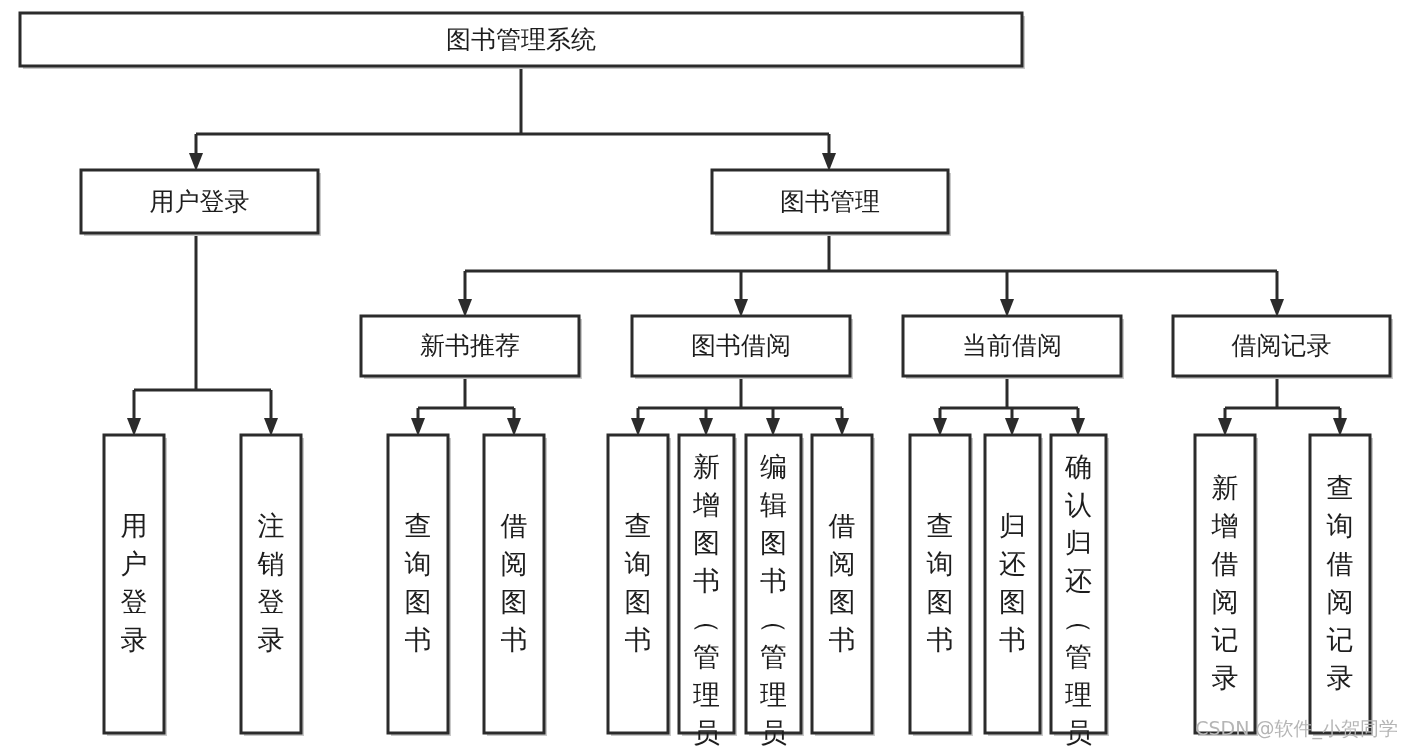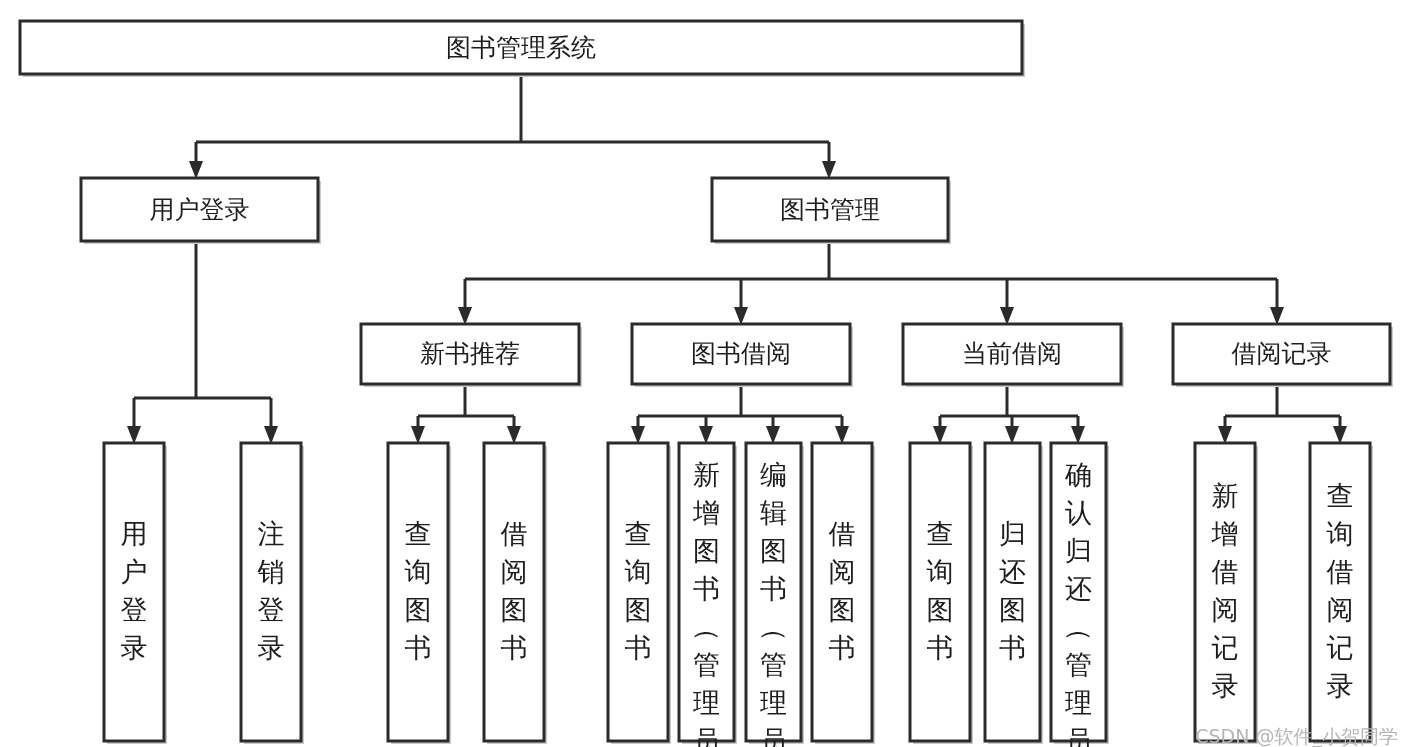--- a/index.html
+++ b/index.html
@@ -11,21 +11,21 @@
   body {
     width: 1405px;
     height: 747px;
     font-family: "DejaVu Sans", "Liberation Sans", sans-serif;
     overflow: hidden;
     position: relative;
   }
   #diagram-root {
     position: absolute;
     left: 0;
-    top: 8px;
+    top: 0;
     width: 1405px;
     height: 569px;
   }
   svg.diagram {
     display: block;
     width: 1405px;
     height: 747px;
   }
   .node-box {
     fill: #ffffff;

